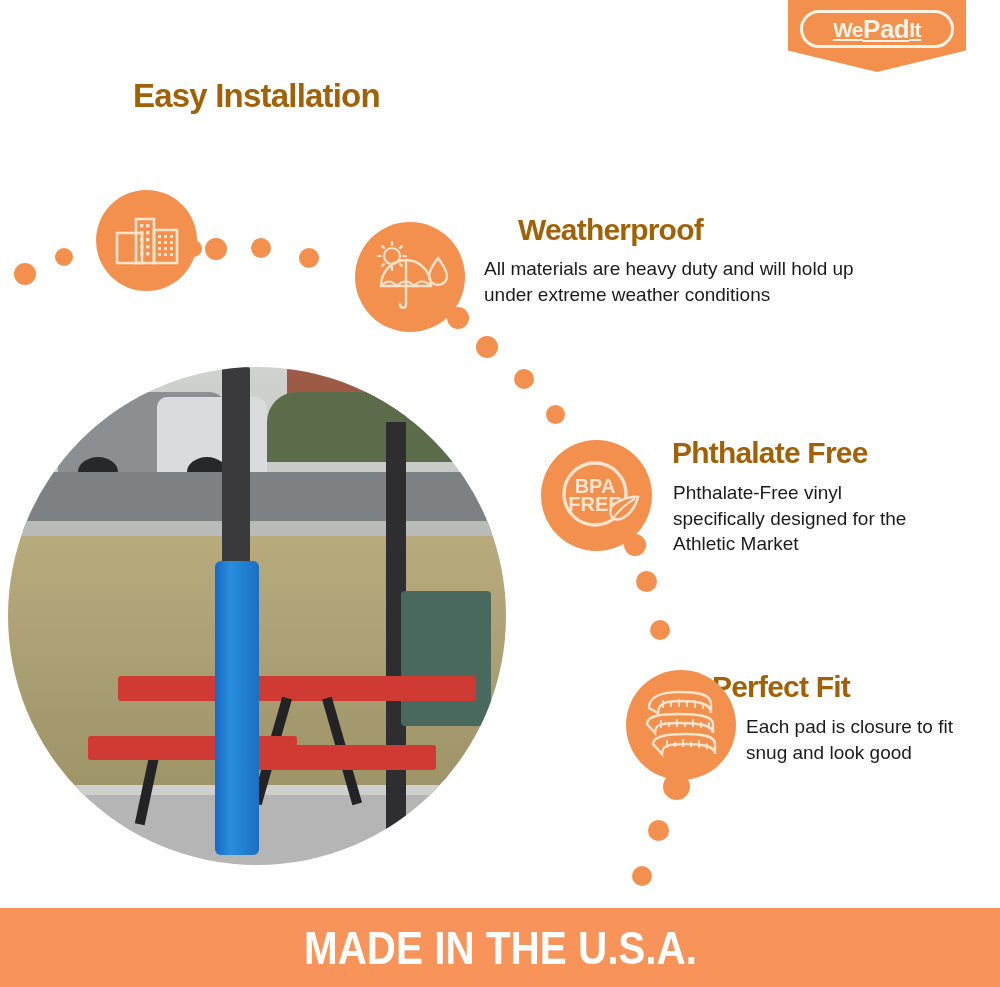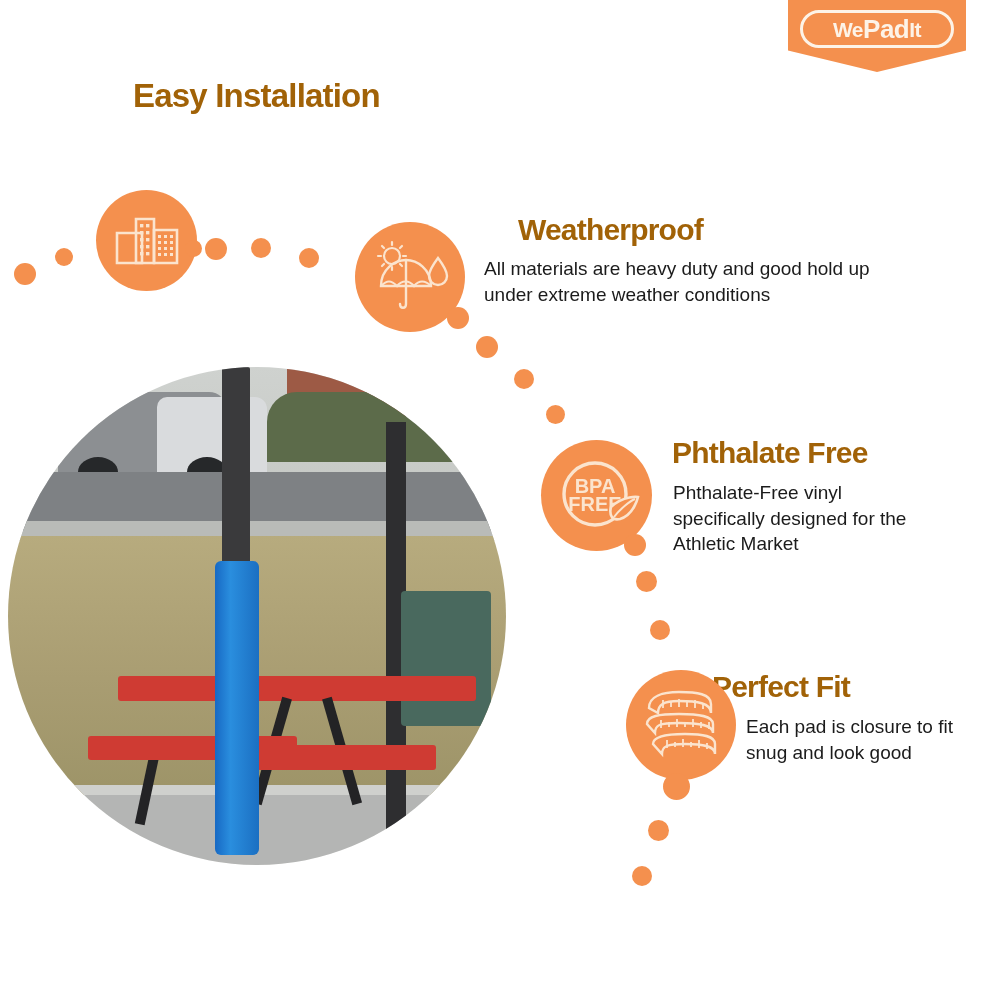--- a/index.html
+++ b/index.html
@@ -45,20 +45,21 @@
     align-items: center;
     justify-content: center;
     box-sizing: border-box;
   }
   .logo-text {
     color: #FDF3E7;
     font-weight: bold;
     letter-spacing: -0.5px;
     white-space: nowrap;
     line-height: 1;
+    text-decoration: underline;
   }
   .logo-we { font-size: 21px; }
   .logo-pad { font-size: 26px; }
   .logo-it { font-size: 21px; }
 
   
   .feature-title {
     position: absolute;
     font-weight: bold;
     color: #a16207;
@@ -213,21 +214,21 @@
           <rect x="56" y="34" width="3" height="3"></rect>
         <rect x="44" y="40" width="3" height="3"></rect>
           <rect x="50" y="40" width="3" height="3"></rect>
           <rect x="56" y="40" width="3" height="3"></rect>
       </g>
     </svg>
   </div>
   <div class="blob" style="left:185px; top:240px; width:17px; height:17px;"></div>
 
   <div class="feature-title" id="f2-title">Weatherproof</div>
-  <div class="feature-desc" id="f2-desc">All materials are heavy duty and good hold up under extreme weather conditions</div>
+  <div class="feature-desc" id="f2-desc">All materials are heavy duty and will hold up under extreme weather conditions</div>
 
   <div class="icon-circle" id="icon-weather">
     <svg width="78" height="74" viewBox="0 0 78 74">
       <g stroke="#FBE4CE" stroke-width="2.2" fill="none" stroke-linecap="round">
         <circle cx="21" cy="16" r="8"></circle>
         <line x1="21" y1="2" x2="21" y2="5"></line>
         <line x1="21" y1="27" x2="21" y2="30"></line>
         <line x1="7" y1="16" x2="10" y2="16"></line>
         <line x1="32" y1="16" x2="35" y2="16"></line>
         <line x1="11" y1="6" x2="13" y2="8"></line>
@@ -328,14 +329,17 @@
     <div class="ph ph-tbl"></div>
     <div class="ph ph-leg1"></div>
     <div class="ph ph-leg2"></div>
     <div class="ph ph-leg3"></div>
     <div class="ph ph-bench1"></div>
     <div class="ph ph-bench2"></div>
     <div class="ph ph-post1"></div>
     <div class="ph ph-pad"></div>
   </div>
 
+  <div class="footer">
+    <span class="footer-text">MADE IN THE U.S.A.</span>
+  </div>
 
 </div>
 
 </body></html>

